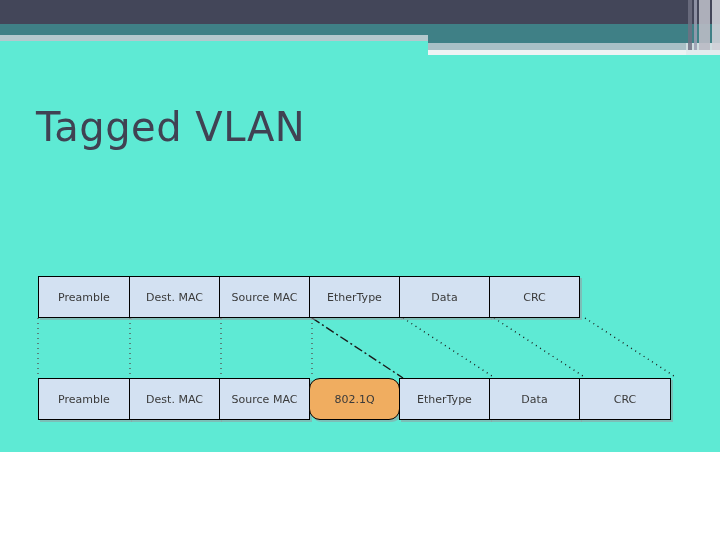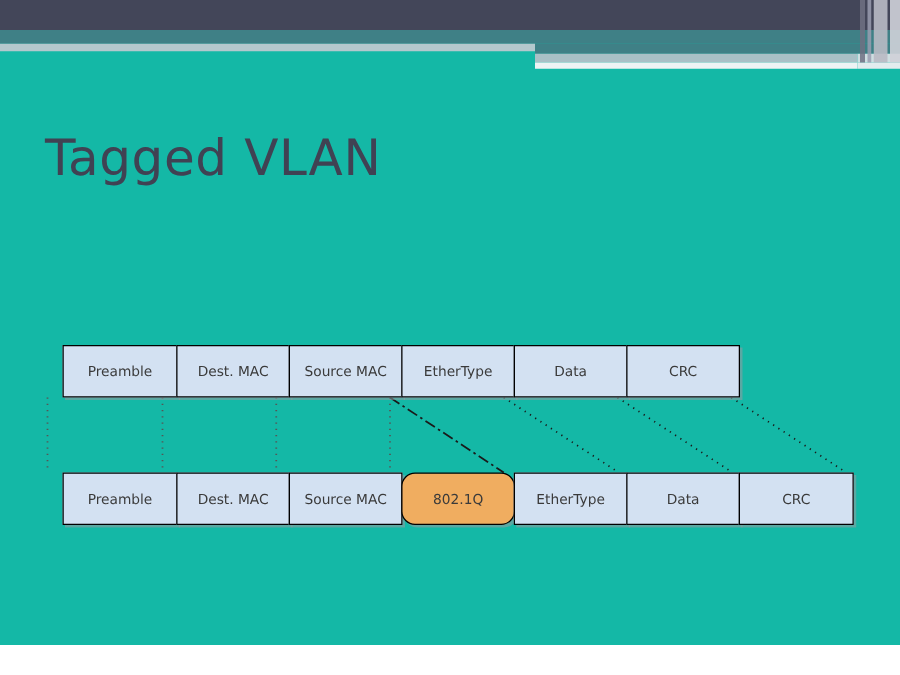--- a/index.html
+++ b/index.html
@@ -5,22 +5,22 @@
   * { box-sizing: border-box; }
   html, body {
     margin: 0; padding: 0;
     width: 720px; height: 540px;
     background: #ffffff;
     font-family: "DejaVu Sans", "Liberation Sans", sans-serif;
     overflow: hidden;
   }
   #slide {
     position: relative;
-    width: 720px; height: 516px;
-    background: #14b8a6;
+    width: 720px; height: 452px;
+    background: #5eead4;
     overflow: hidden;
   }
 
   
   .hdr-dark {
     position: absolute; left: 0; top: 0;
     width: 720px; height: 24px;
     background: #434659;
   }
   .hdr-teal {
@@ -95,21 +95,21 @@
     margin-left: -1px;
     background: #d3e1f2;
     display: flex;
     align-items: center;
     justify-content: center;
     font-size: 11px;
     color: #3a3a3a;
     font-family: "DejaVu Sans", "Liberation Sans", sans-serif;
     box-shadow: 2px 2px 0 0 rgba(150,155,160,0.55);
   }
-  .cell:first-child { margin-left: 12px; }
+  .cell:first-child { margin-left: 0; }
   .cell.tag { background: #f0ad60; }
   .cell .lbl { white-space: nowrap; }
 </style>
 </head>
 <body>
 
 <div id="slide">
 
   <div class="hdr-dark"></div>
   <div class="hdr-teal"></div>

